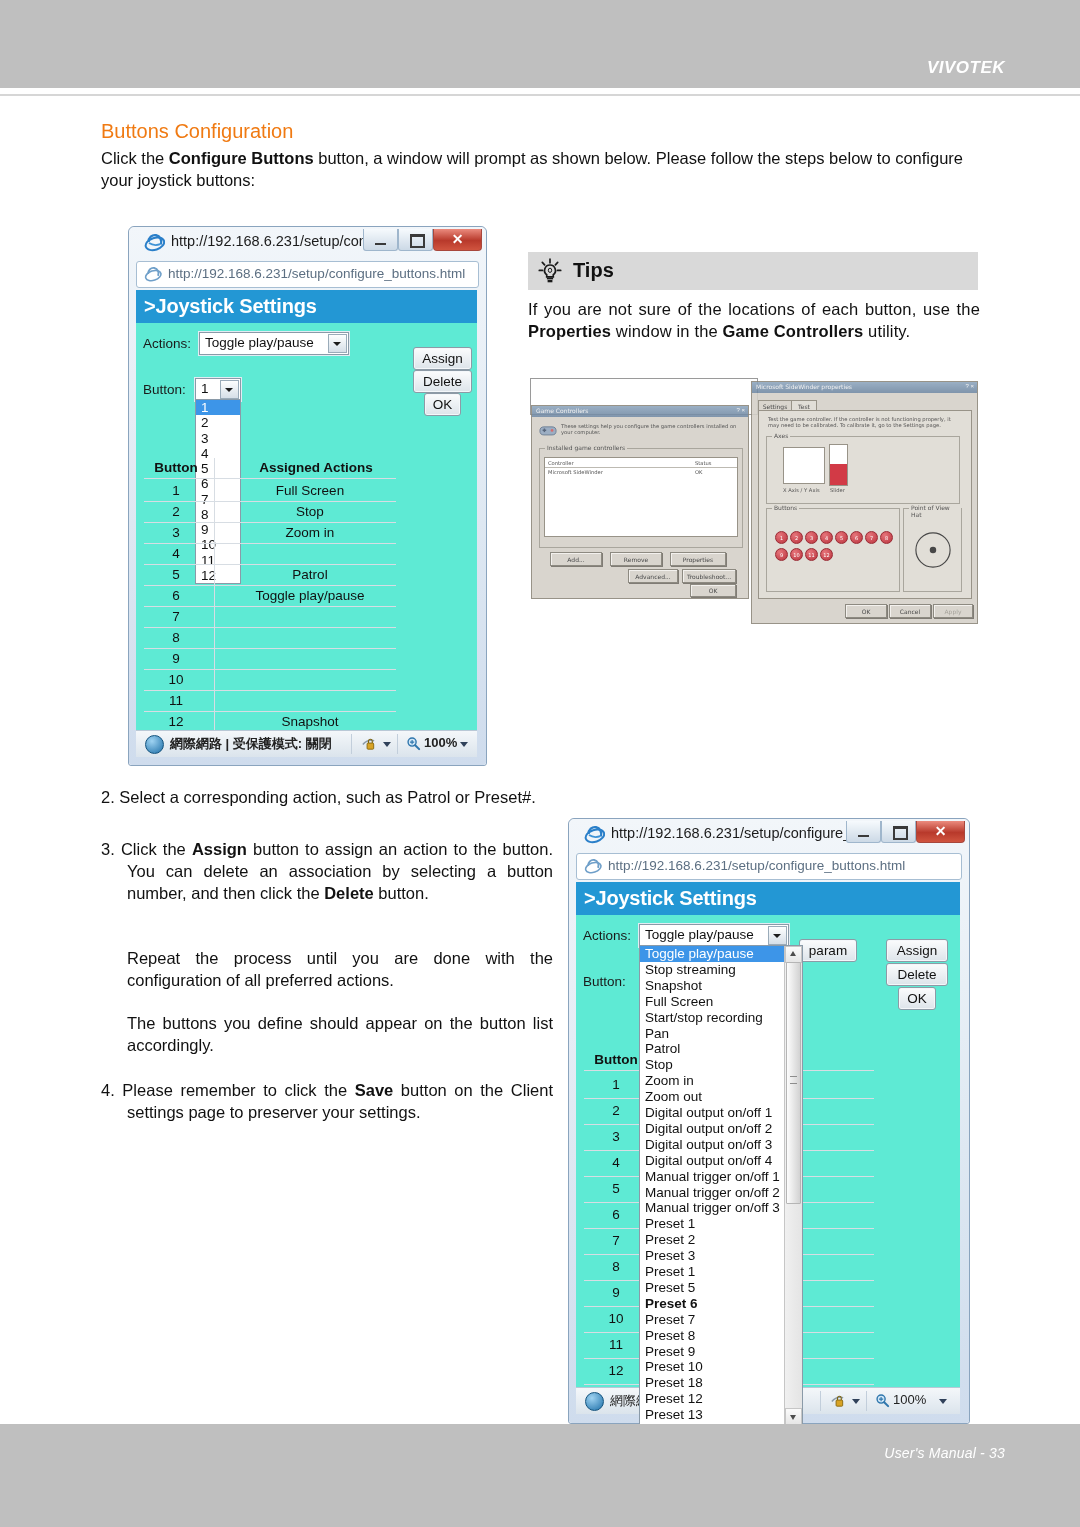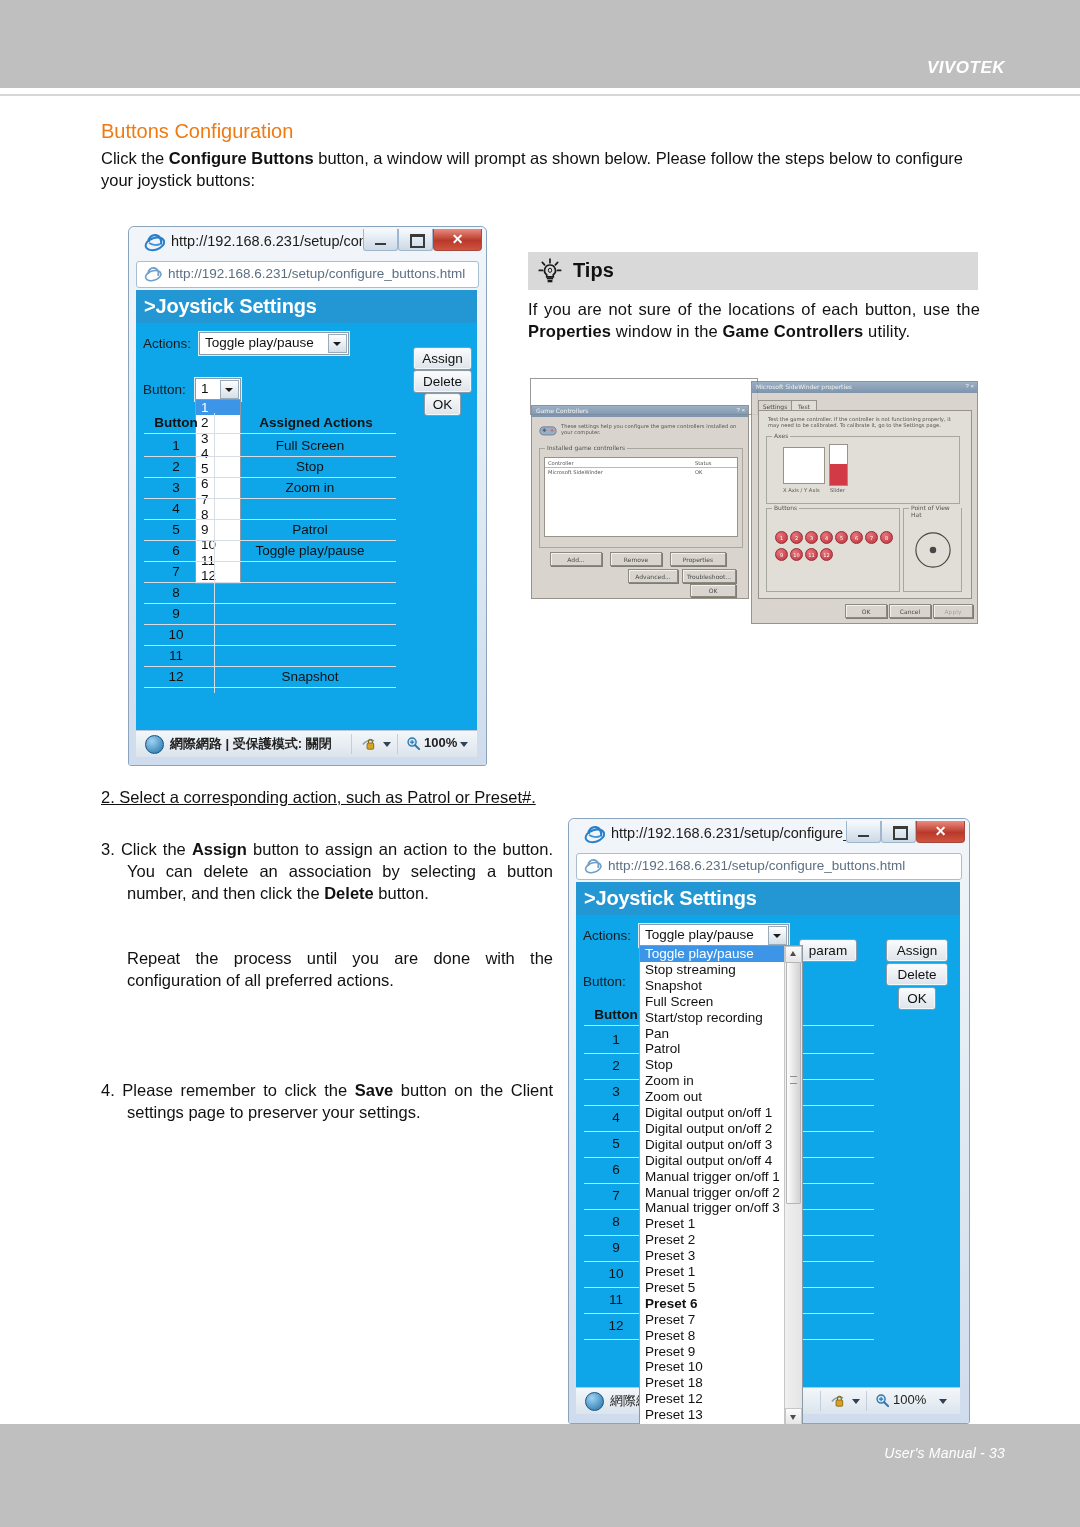--- a/index.html
+++ b/index.html
@@ -20,21 +20,21 @@
   .ftr-band{position:absolute;left:0;top:1424px;width:1080px;height:103px;background:#bfbfbf;}
   .ftr-text{position:absolute;right:75px;top:1445px;color:#ffffff;font-size:14px;font-style:italic;
             letter-spacing:.2px;}
 
   
   .sec-title{position:absolute;left:101px;top:120px;color:#f07a12;font-size:20px;}
   .body-p{position:absolute;color:#111;font-size:16.5px;line-height:22px;}
   .b{font-weight:bold;}
   #p-intro{left:101px;top:147px;width:880px;}
   #p-step1{left:101px;top:199px;width:880px;}
-  #p-step2{left:101px;top:786px;width:560px;text-decoration:underline;}
+  #p-step2{left:101px;top:786px;width:560px;}
   #p-step3{left:101px;top:838px;width:452px;text-align:justify;}
   #p-step3b{left:127px;top:947px;width:426px;text-align:justify;}
   #p-step3c{left:127px;top:1012px;width:426px;text-align:justify;}
   #p-step4{left:101px;top:1079px;width:452px;text-align:justify;}
   .hang{display:block;padding-left:26px;text-indent:-26px;}
 
   
   .ie-win{position:absolute;background:#e8eef5;border:1px solid #8aa4be;border-radius:6px 6px 3px 3px;
           box-shadow:0 0 0 1px rgba(255,255,255,.7) inset;}
   .ie-frame{position:absolute;inset:0;border-radius:6px 6px 3px 3px;
@@ -53,21 +53,21 @@
             line-height:12px;}
   .wbtn.close .gl{color:#fff;font-size:14px;font-weight:bold;}
   .minbar{position:absolute;left:11px;bottom:5px;width:11px;height:2px;background:#3a3a3a;}
   .maxsq{position:absolute;left:11px;top:5px;width:11px;height:9px;border:2px solid #3a3a3a;border-top-width:3px;}
 
   .ie-addrbar{position:absolute;left:7px;height:25px;background:#ffffff;border:1px solid #a7bed3;
               border-radius:3px;}
   .ie-addr-txt{position:absolute;left:31px;top:4px;font-size:13.5px;color:#5c6f82;white-space:nowrap;}
   .ie-addr-logo{position:absolute;left:6px;top:3px;width:19px;height:18px;}
 
-  .ie-content{position:absolute;background:#0ea5e9;overflow:hidden;text-decoration:underline;}
+  .ie-content{position:absolute;background:#5eead4;overflow:hidden;text-decoration:underline;}
   .jb-header{position:absolute;left:0;right:0;top:0;height:33px;background:#2397d4;}
   .jb-header span{position:absolute;left:8px;top:5px;color:#fff;font-size:20px;font-weight:bold;
                   letter-spacing:-.2px;}
 
   .lbl{position:absolute;font-size:13.5px;color:#1a1a1a;}
   .combo{position:absolute;height:21px;background:#fff;border:1px solid #8a9aa8;
          box-shadow:0 0 0 1px #e3ecf3;}
   .combo .cv{position:absolute;left:5px;top:2px;font-size:13.5px;color:#111;white-space:nowrap;}
   .combo .arrow{position:absolute;right:1px;top:1px;width:17px;height:17px;
                 background:linear-gradient(180deg,#fdfefe,#d6dfe8);border:1px solid #9aabb9;}
@@ -75,21 +75,21 @@
         border-right:4px solid transparent;border-top:4px solid #1c1c1c;}
 
   .winbtn{position:absolute;height:21px;background:linear-gradient(180deg,#fbfcfd,#dde4ea);
           border:1px solid #8d9aa6;border-radius:3px;font-size:13.5px;color:#111;
           display:flex;align-items:center;justify-content:center;box-shadow:0 0 0 1px #f4f7fa inset;}
 
   .dd-list{position:absolute;background:#fff;border:1px solid #8a9aa8;overflow:hidden;}
   .dd-item{font-size:13.5px;color:#111;padding-left:5px;white-space:nowrap;}
   .dd-item.sel{background:#3d95e8;color:#fff;}
 
-  .tbl{position:absolute;}
+  .tbl{position:absolute;margin-top:45px;}
   .tbl .th{position:absolute;font-size:13.5px;font-weight:bold;color:#111;}
   .tbl .rowline{position:absolute;height:1px;background:#d7dde3;}
   .tbl .cnum{position:absolute;font-size:13.5px;color:#111;text-align:center;}
   .tbl .cact{position:absolute;font-size:13.5px;color:#111;text-align:center;}
   .tbl .vline{position:absolute;width:1px;background:#d7dde3;}
 
   .ie-status{position:absolute;height:26px;background:linear-gradient(180deg,#f4f7fa,#dbe4ec);
              border-top:1px solid #b9c8d6;}
   .st-txt{position:absolute;left:34px;top:4px;font-size:13px;color:#222;white-space:nowrap;}
   .st-globe{position:absolute;left:9px;top:4px;width:17px;height:17px;border-radius:50%;
@@ -149,20 +149,21 @@
   <div class="body-p" id="p-intro"><span>Click the </span><span class="b">Configure Buttons</span><span> button, a window will prompt as shown below. Please follow the steps below to configure your joystick buttons:</span></div>
 
 
   <div class="body-p" id="p-step2">2. Select a corresponding action, such as Patrol or Preset#.</div>
 
   <div class="body-p" id="p-step3">
       <span class="hang"><span>3. Click the </span><span class="b">Assign</span><span> button to assign an action to the button. You can delete an association by selecting a button number, and then click the </span><span class="b">Delete</span><span> button.</span></span>
     </div>
 
   <div class="body-p" id="p-step3b">Repeat the process until you are done with the configuration of all preferred actions.</div>
+  <div class="body-p" id="p-step3c">The buttons you define should appear on the button list accordingly.</div>
 
   <div class="body-p" id="p-step4">
       <span class="hang"><span>4. Please remember to click the </span><span class="b">Save</span><span> button on the Client settings page to preserver your settings.</span></span>
     </div>
 
   <div class="ie-win" style="left:128px;top:226px;width:357px;height:538px;">
     <div class="ie-frame"></div>
 
     <div class="ie-titlebar">
       <svg class="ie-logo" viewBox="0 0 24 22">

